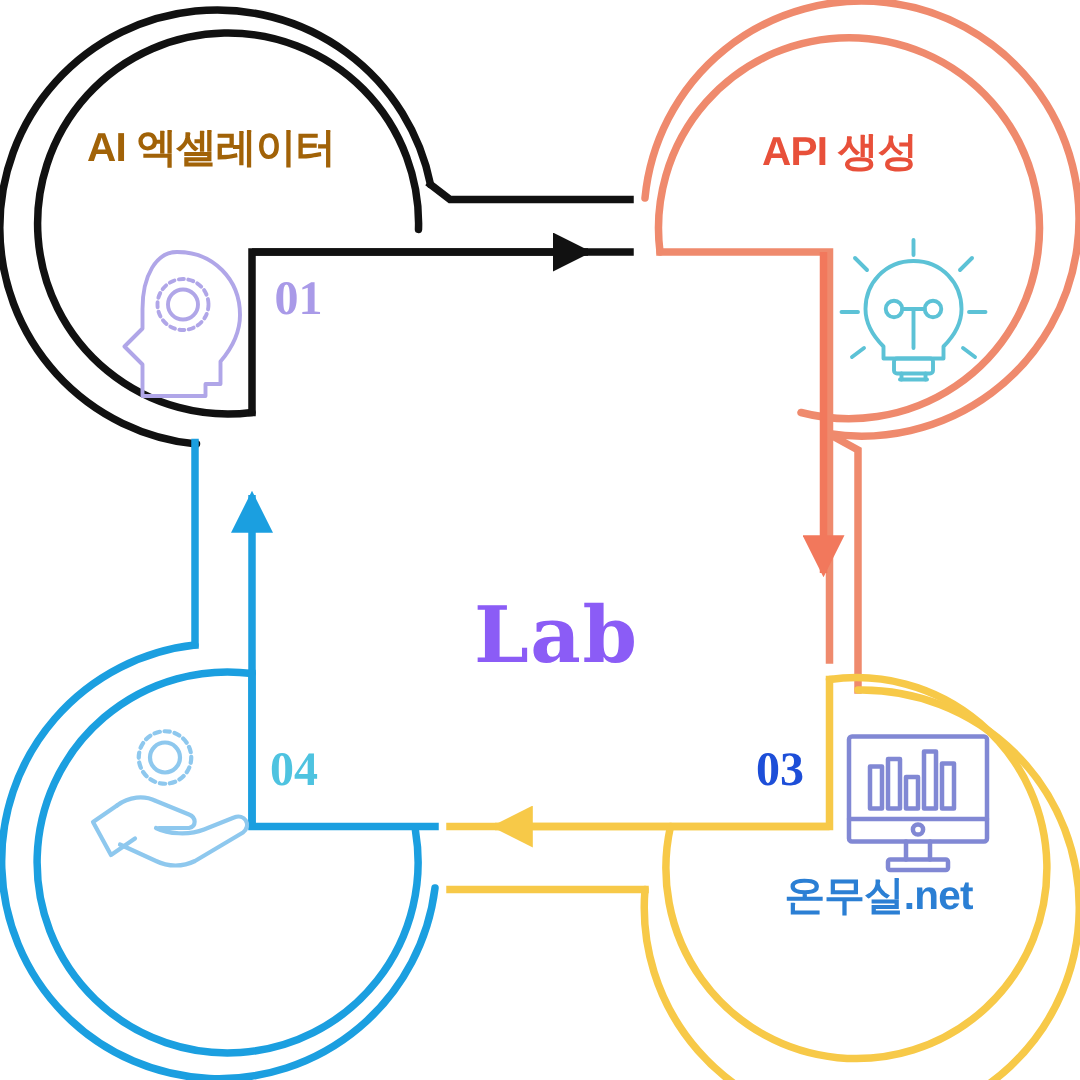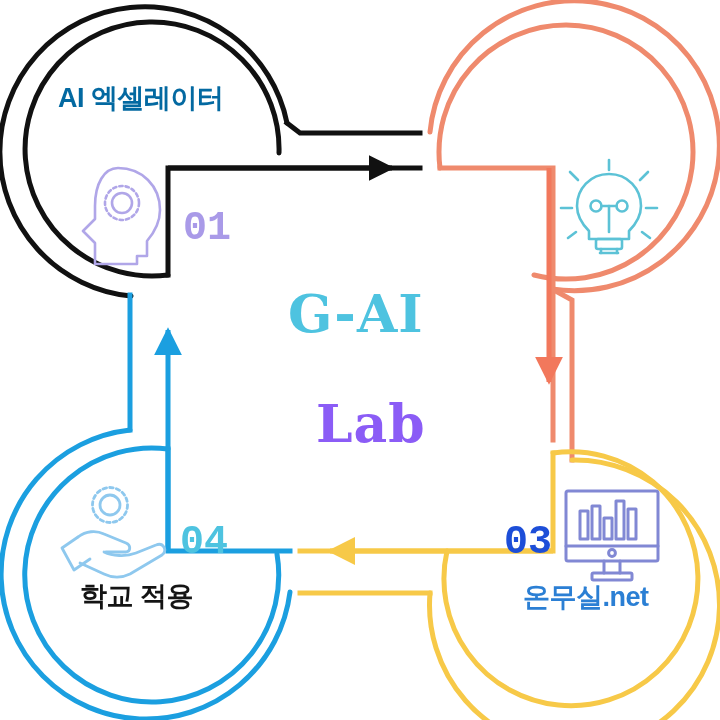--- a/index.html
+++ b/index.html
@@ -31,25 +31,24 @@
     white-space: nowrap;
     font-family: "Liberation Sans", sans-serif;
     font-weight: 700;
     line-height: 1;
   }
   .step-title {
     font-size: 27px;
     letter-spacing: -0.5px;
   }
   .step-num {
-    font-family: Liberation Mono, monospace;
+    font-family: Liberation Serif, serif;
     font-weight: 700;
-    font-size: 40px;
+    font-size: 32px;
     letter-spacing: 0px;
-    margin-top: 27px;
   }
   .center-word {
     font-family: "DejaVu Serif", serif;
     font-weight: 700;
     font-size: 52px;
     letter-spacing: 1px;
   }
 </style>
 </head>
 <body>
@@ -196,26 +195,25 @@
                L 156 545
                C 163 542 168 550 162 555
                L 130 574
                C 122 578 112 578 104 574
                L 80 563"></path>
       <path d="M 78 537 L 62 548 L 74 570 L 90 559"></path>
     </g>
 
   </svg>
 
-  <div class="lbl step-title" style="left:58px; top:85px; color:#0369a1;">AI 엑셀레이터</div>
+  <div class="lbl step-title" style="left:58px; top:85px; color:#a16207;">AI 엑셀레이터</div>
   <div class="lbl step-num" style="left:183px; top:182px; color:#a99ae8;">01</div>
 
+  <div class="lbl step-title" style="left:508px; top:88px; color:#e8503a;">API 생성</div>
 
   <div class="lbl step-title" style="left:489px; top:584px; color:#2b7fd4;margin-left:34px;">온무실.net</div>
   <div class="lbl step-num" style="left:504px; top:496px; color:#1d4ed8;">03</div>
 
-  <div class="lbl step-title" style="left:80px; top:583px; color:#141414;">학교 적용</div>
   <div class="lbl step-num" style="left:180px; top:496px; color:#4ec3e0;">04</div>
 
-  <div class="lbl center-word" style="left:288px; top:288px; color:#4ec3e0;">G-AI</div>
   <div class="lbl center-word" style="left:316px; top:398px; color:#8b5cf6;">Lab</div>
 
 </div>
 
 </body></html>

